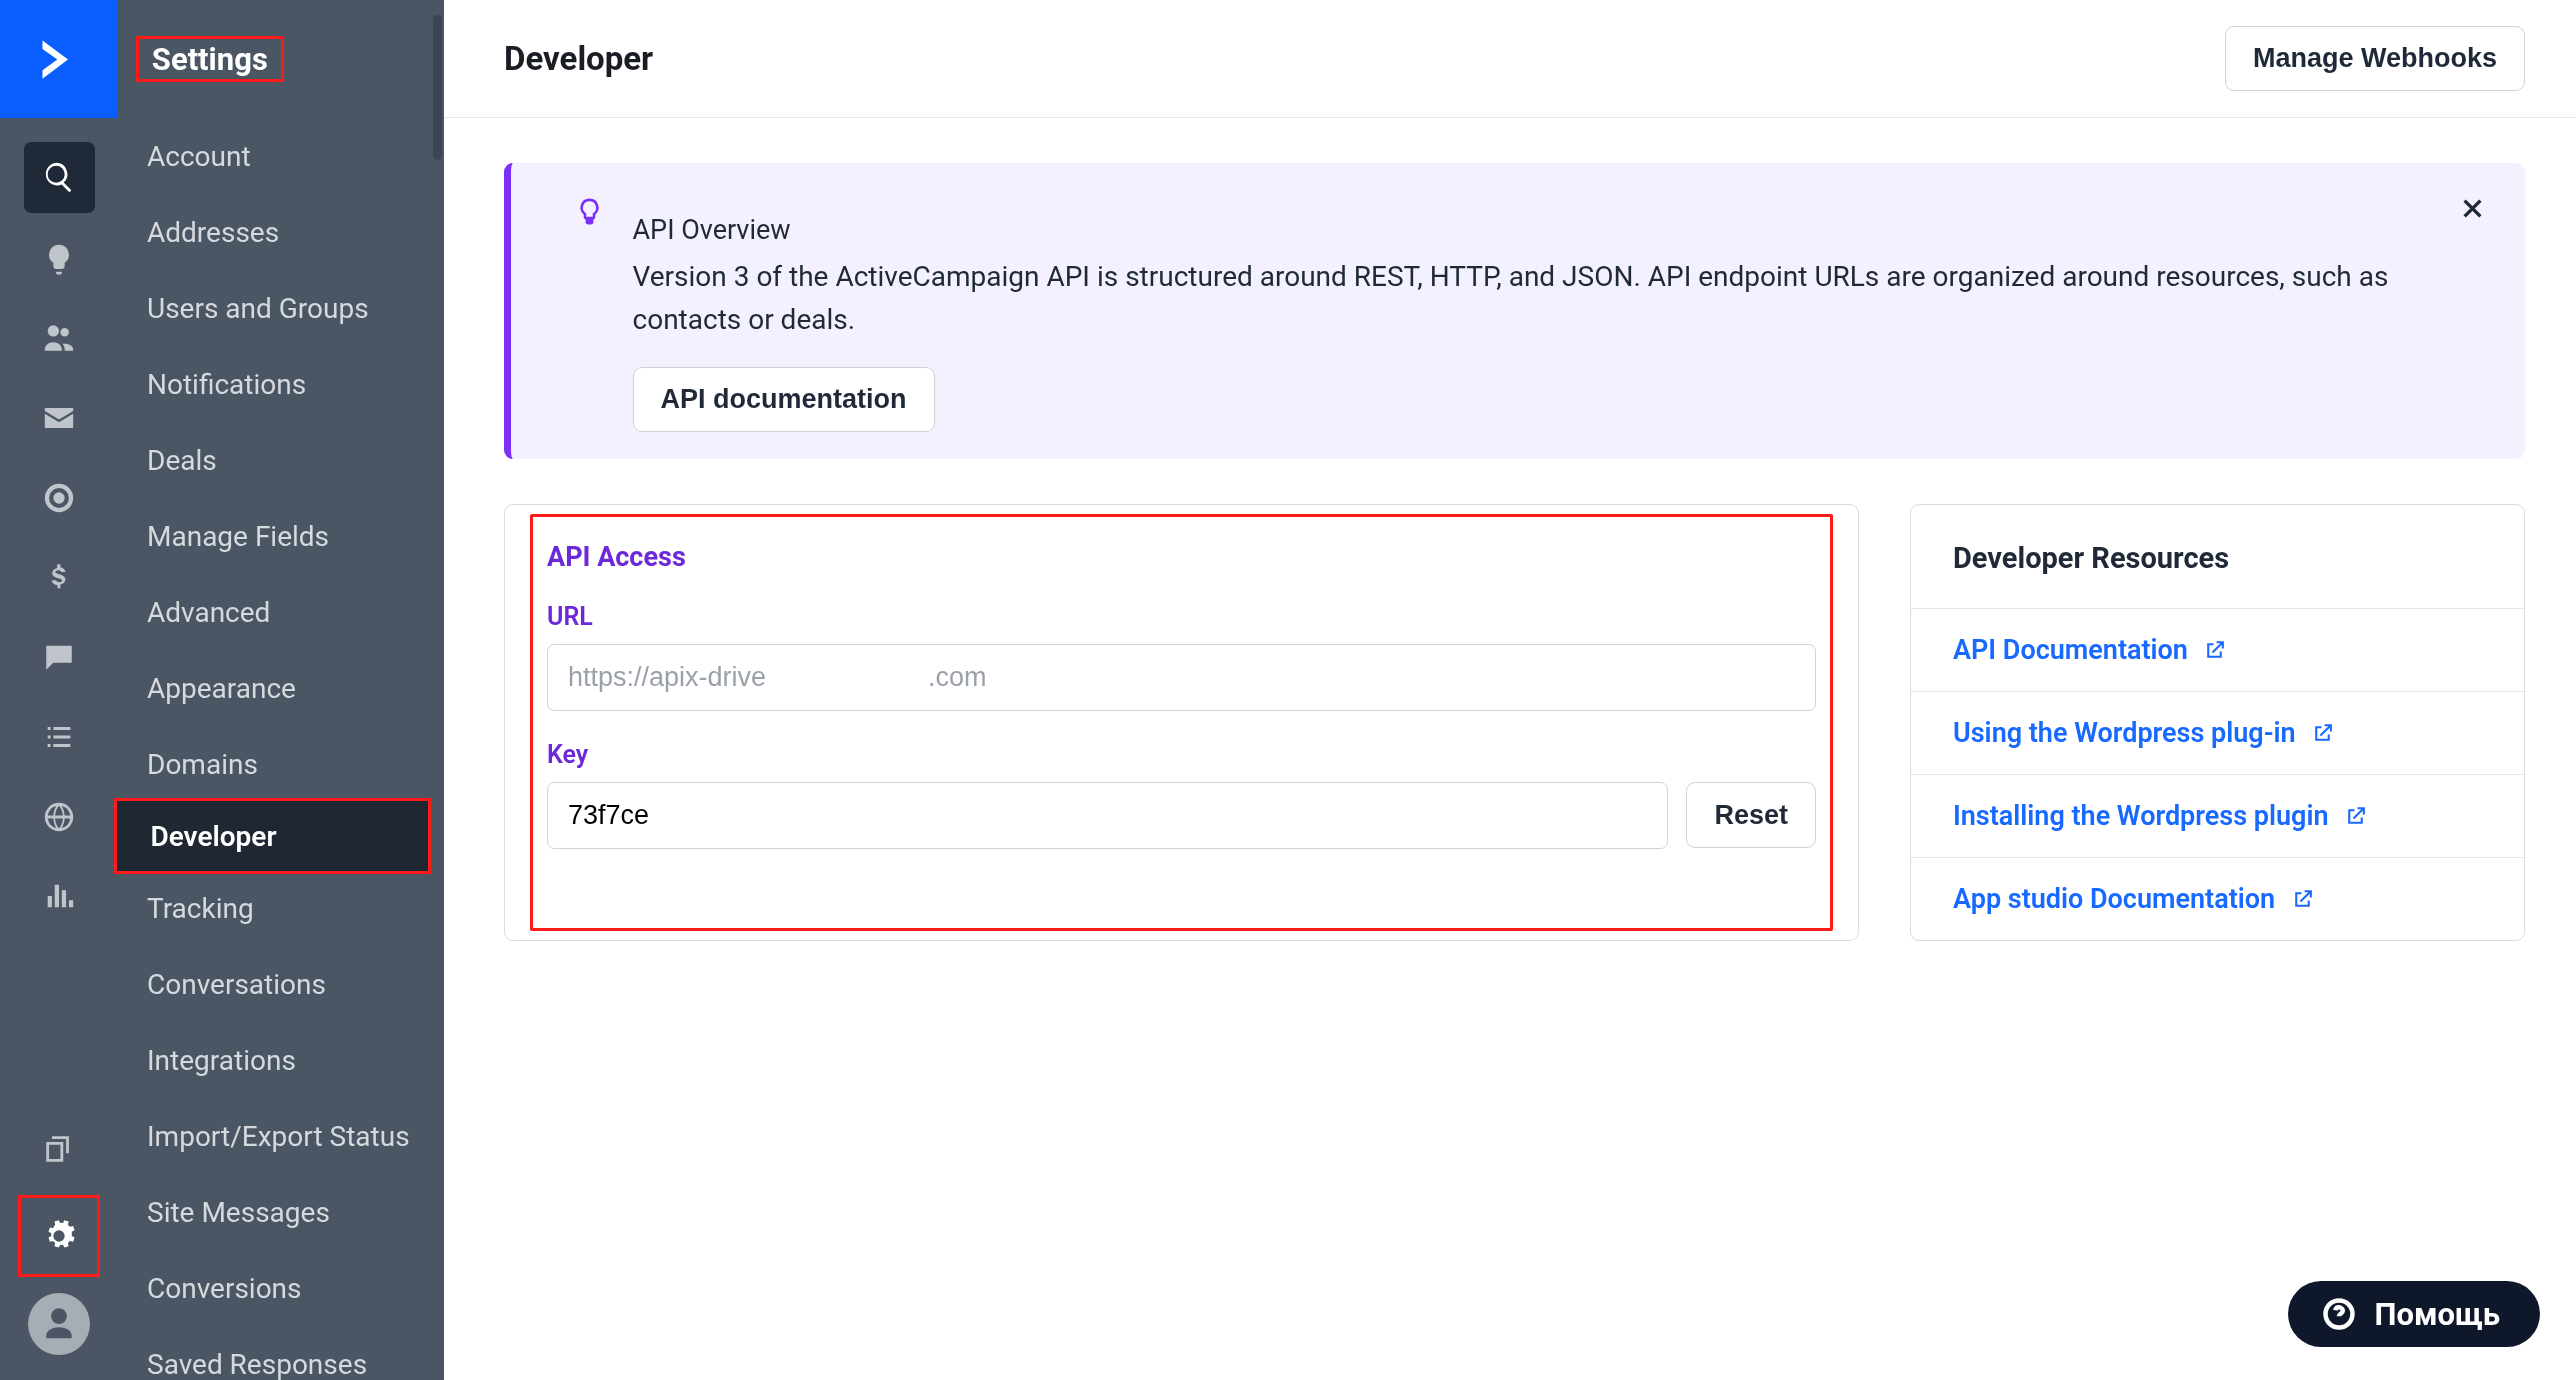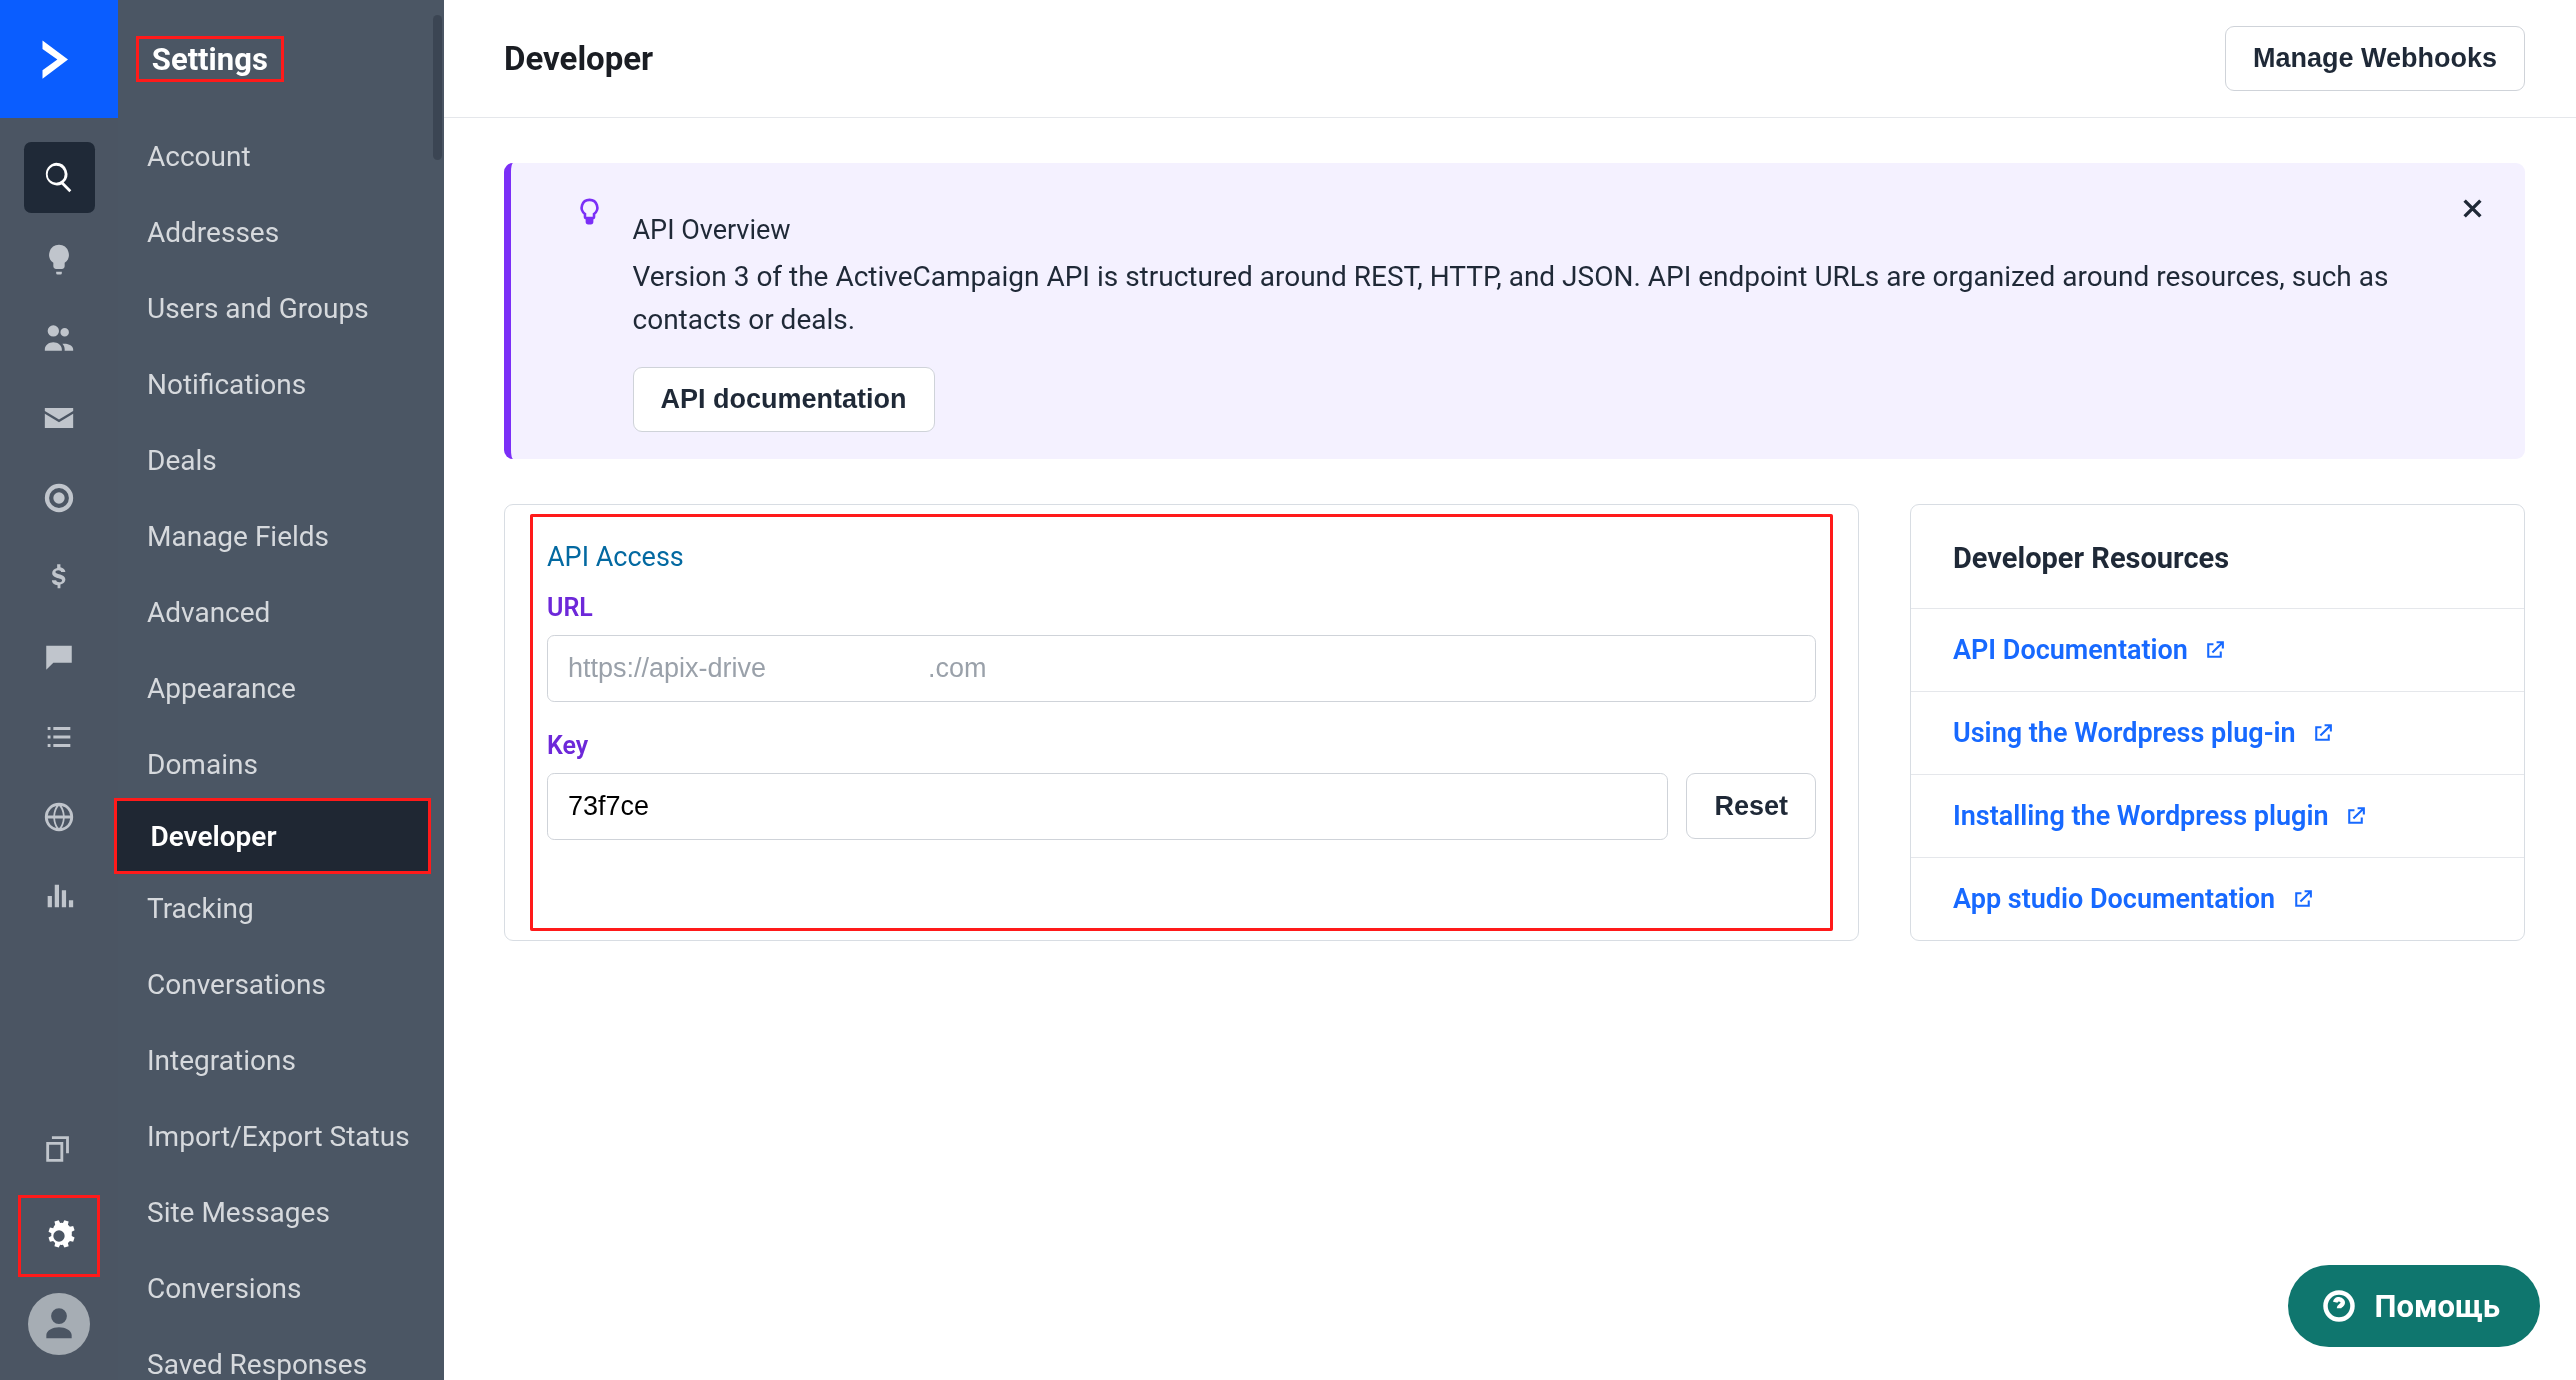--- a/index.html
+++ b/index.html
@@ -44,38 +44,38 @@
   .banner-text { font-size: 28px; color:#1f2937; line-height:1.55; margin-bottom: 25px; }
   .banner-close { position:absolute; top: 25px; right: 33px; width:40px; height:40px; display:flex; align-items:center; justify-content:center; cursor:pointer; color:#1f2937; }
   .banner-close svg { width:27px; height:27px; stroke:#1f2937; stroke-width:3; fill:none; }
   .btn.secondary { padding: 16.3px 27px; }
 
   
   .content-row { display:flex; gap: 51px; margin: 45px 51px 0 60px; }
   .panel { border:0.9px solid #d8dde3; border-radius: 9px; padding: 36px 42px 42px; background:#fff; }
   .api-panel { flex: 0 0 1355px; position:relative; }
   .api-panel .hl-border { position:absolute; inset: 9px 25px 9px 25px; border:3.6px solid #ff1a1a; border-radius:1.8px; pointer-events:none; }
-  .panel-title { font-size: 27px; font-weight:400; color:#0369a1; margin-bottom: 20px; }
+  .panel-title { font-size: 27px; font-weight:700; color:#6d28d9; margin-bottom: 29px; }
   .field-label { font-size: 25px; font-weight:600; color:#6d28d9; margin-bottom: 12.7px; }
   .text-input { width: 100%; height: 67px; border:0.9px solid #cfd3d9; border-radius:7.2px; padding: 0 20px; font-size: 27px; color:#9aa1aa; background:#fff; }
   .key-row { display:flex; gap: 18px; align-items:center; }
   .key-row .text-input { flex:1; }
   .field-block { margin-bottom: 29px; }
   .blurred { color:#000000; filter: blur(0.2px); }
 
   
   .resources-panel { flex:1; padding:0; overflow:hidden; }
   .resources-header { padding: 36px 42px 33px; }
   .resources-title { font-size: 29px; font-weight:700; color:#1f2937; }
   .resource-link { display:flex; align-items:center; gap:14.5px; padding: 25px 42px; border-top:0.9px solid #e5e7eb; font-size:27px; font-weight:600; color:#1769ff; cursor:pointer; }
   .ext-icon { width:25px; height:25px; display:inline-flex; }
   .ext-icon svg { width:25px; height:25px; fill:#1769ff; }
 
   
-  .help-pill { position:absolute; right: 36px; bottom: 33px; background:#0f766e; color:#fff; height: 82px; border-radius: 54px; display:flex; align-items:center; gap: 18px; padding: 0 40px 0 33px; font-size: 31px; font-weight:700; cursor:pointer; }
+  .help-pill { position:absolute; right: 36px; bottom: 33px; background:#0f172a; color:#fff; height: 66px; border-radius: 54px; display:flex; align-items:center; gap: 18px; padding: 0 40px 0 33px; font-size: 31px; font-weight:700; cursor:pointer; }
   .help-pill svg { width:36px; height:36px; fill:none; stroke:#fff; stroke-width:3; }
 </style>
 </head>
 <body>
 
 <div class="icon-rail">
   <div class="logo-box">
     <svg viewBox="0 0 24 24">
         <path d="M4 3l12 9-12 9v-4l7-5-7-5z"></path>
       </svg>

